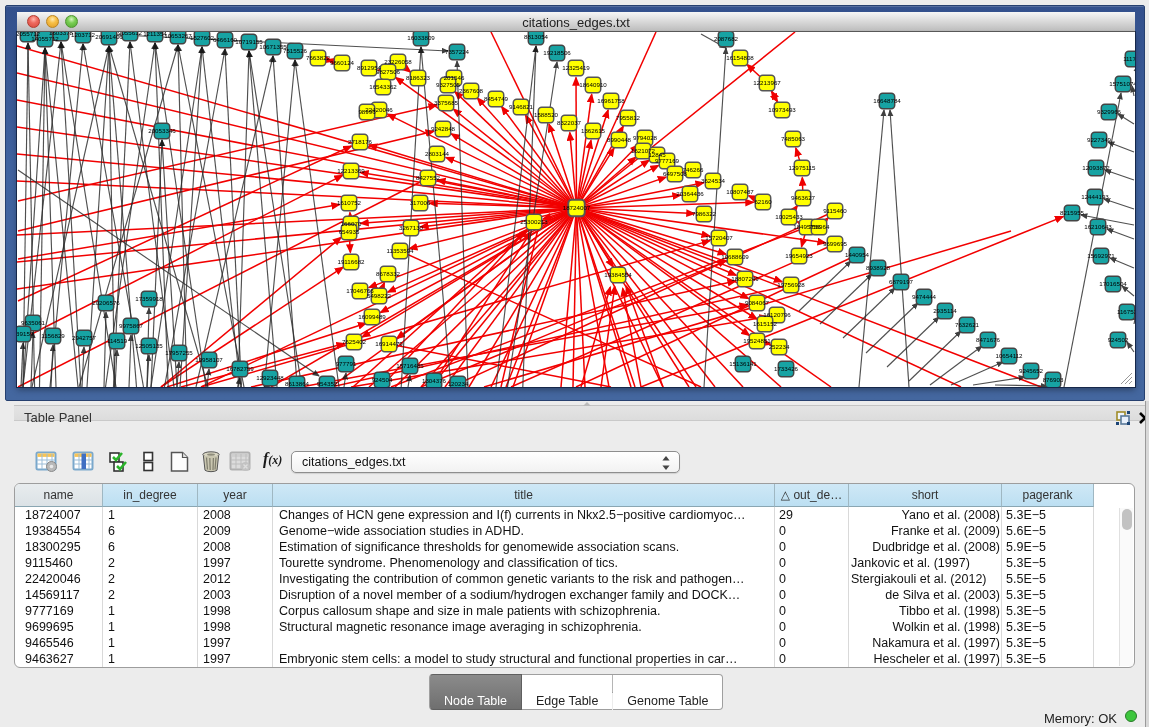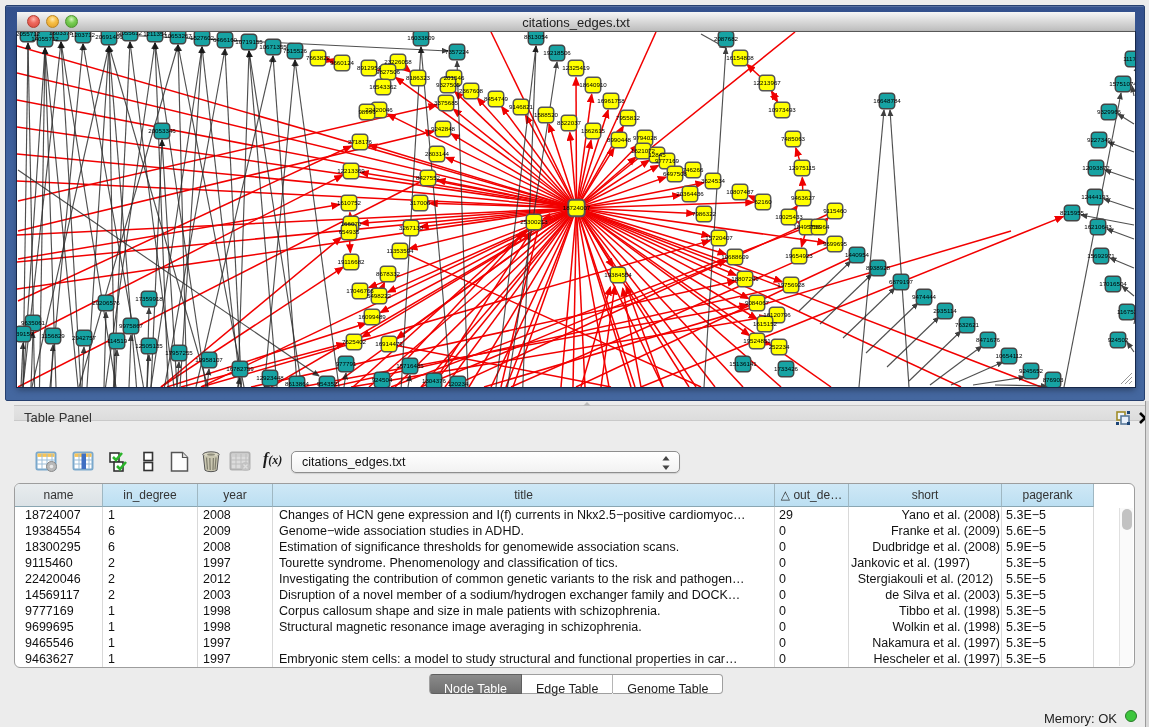--- a/index.html
+++ b/index.html
@@ -25,21 +25,21 @@
 .hc{position:absolute;top:0;height:23px;background:linear-gradient(180deg,#cfe8f6,#bcdff2);border-right:1px solid #9fb7c2;border-bottom:1px solid #8aa6b2;font-size:12px;color:#333;text-align:center;line-height:22px}
 .hc0{background:linear-gradient(180deg,#e8ecee,#dbe2e6)}
 .rows{position:absolute;left:0;top:23px;width:1079px;font-size:12.5px;color:#111}
 .rw{position:absolute;height:16px;line-height:16px;white-space:nowrap}
 .c{position:absolute;top:0;height:16px;overflow:hidden}
 .gl{position:absolute;top:23px;width:1px;height:160px;background:#d9d9d9}
 #vsb{position:absolute;left:1104px;top:24px;width:14px;height:158px;background:#fafafa;border-left:1px solid #e0e0e0}
 #vsb .th{position:absolute;left:2px;top:1px;width:10px;height:21px;background:#c2c2c2;border-radius:5px}
 
 #tabs{position:absolute;left:429px;top:273px;height:19px;font-size:12.5px}
-.seg{position:relative;float:left;height:20px;line-height:18px;padding:5px 14px;background:#fff;border-top:1px solid #9f9f9f;border-bottom:1px solid #9f9f9f;color:#222}
+.seg{position:relative;float:left;height:34px;line-height:18px;padding:17px 14px;background:#fff;border-top:1px solid #9f9f9f;border-bottom:1px solid #9f9f9f;color:#222}
 .seg.sel{background:linear-gradient(180deg,#8b8b8b,#6f6f6f);color:#fff;border:1px solid #5f5f5f}
 .seg.first{border-left:1px solid #9f9f9f;border-radius:4px 0 0 4px}
 .seg.last{border-right:1px solid #9f9f9f;border-radius:0 4px 4px 0}
 .segdiv{float:left;width:1px;height:19px;background:#b5b5b5;border-top:1px solid #9f9f9f;border-bottom:1px solid #9f9f9f}
 #mem{position:absolute;right:32px;top:310px;font-size:13px;color:#222}
 #memdot{position:absolute;right:12px;top:309px;width:12px;height:12px;border-radius:50%;background:#3dc63d;border:1px solid #2a7a2a}
 #rstrip{position:absolute;right:0px;top:401px;width:4px;height:326px;background:#d8d8d8;border-left:1px solid #9a9a9a}
 .icon{position:absolute;top:49px}
 svg{display:block}
 
@@ -715,21 +715,21 @@
             <span class="c" style="left:764px;width:66px">0</span>
             <span class="c" style="left:836px;width:149px;text-align:left">Jankovic et al. (1997)</span>
             <span class="c" style="left:991px;width:86px">5.3E−5</span>
           </div>
           <div class="rw" style="top:64px;width:1079px">
             <span class="c" style="left:10px;width:75px">22420046</span>
             <span class="c" style="left:93px;width:85px">2</span>
             <span class="c" style="left:188px;width:66px">2012</span>
             <span class="c" style="left:264px;width:492px">Investigating the contribution of common genetic variants to the risk and pathogen…</span>
             <span class="c" style="left:764px;width:66px">0</span>
-            <span class="c" style="left:836px;width:149px;text-align:center">Stergiakouli et al. (2012)</span>
+            <span class="c" style="left:836px;width:149px;text-align:left">Stergiakouli et al. (2012)</span>
             <span class="c" style="left:991px;width:86px">5.5E−5</span>
           </div>
           <div class="rw" style="top:80px;width:1079px">
             <span class="c" style="left:10px;width:75px">14569117</span>
             <span class="c" style="left:93px;width:85px">2</span>
             <span class="c" style="left:188px;width:66px">2003</span>
             <span class="c" style="left:264px;width:492px">Disruption of a novel member of a sodium/hydrogen exchanger family and DOCK…</span>
             <span class="c" style="left:764px;width:66px">0</span>
             <span class="c" style="left:836px;width:149px;text-align:right">de Silva et al. (2003)</span>
             <span class="c" style="left:991px;width:86px">5.3E−5</span>

